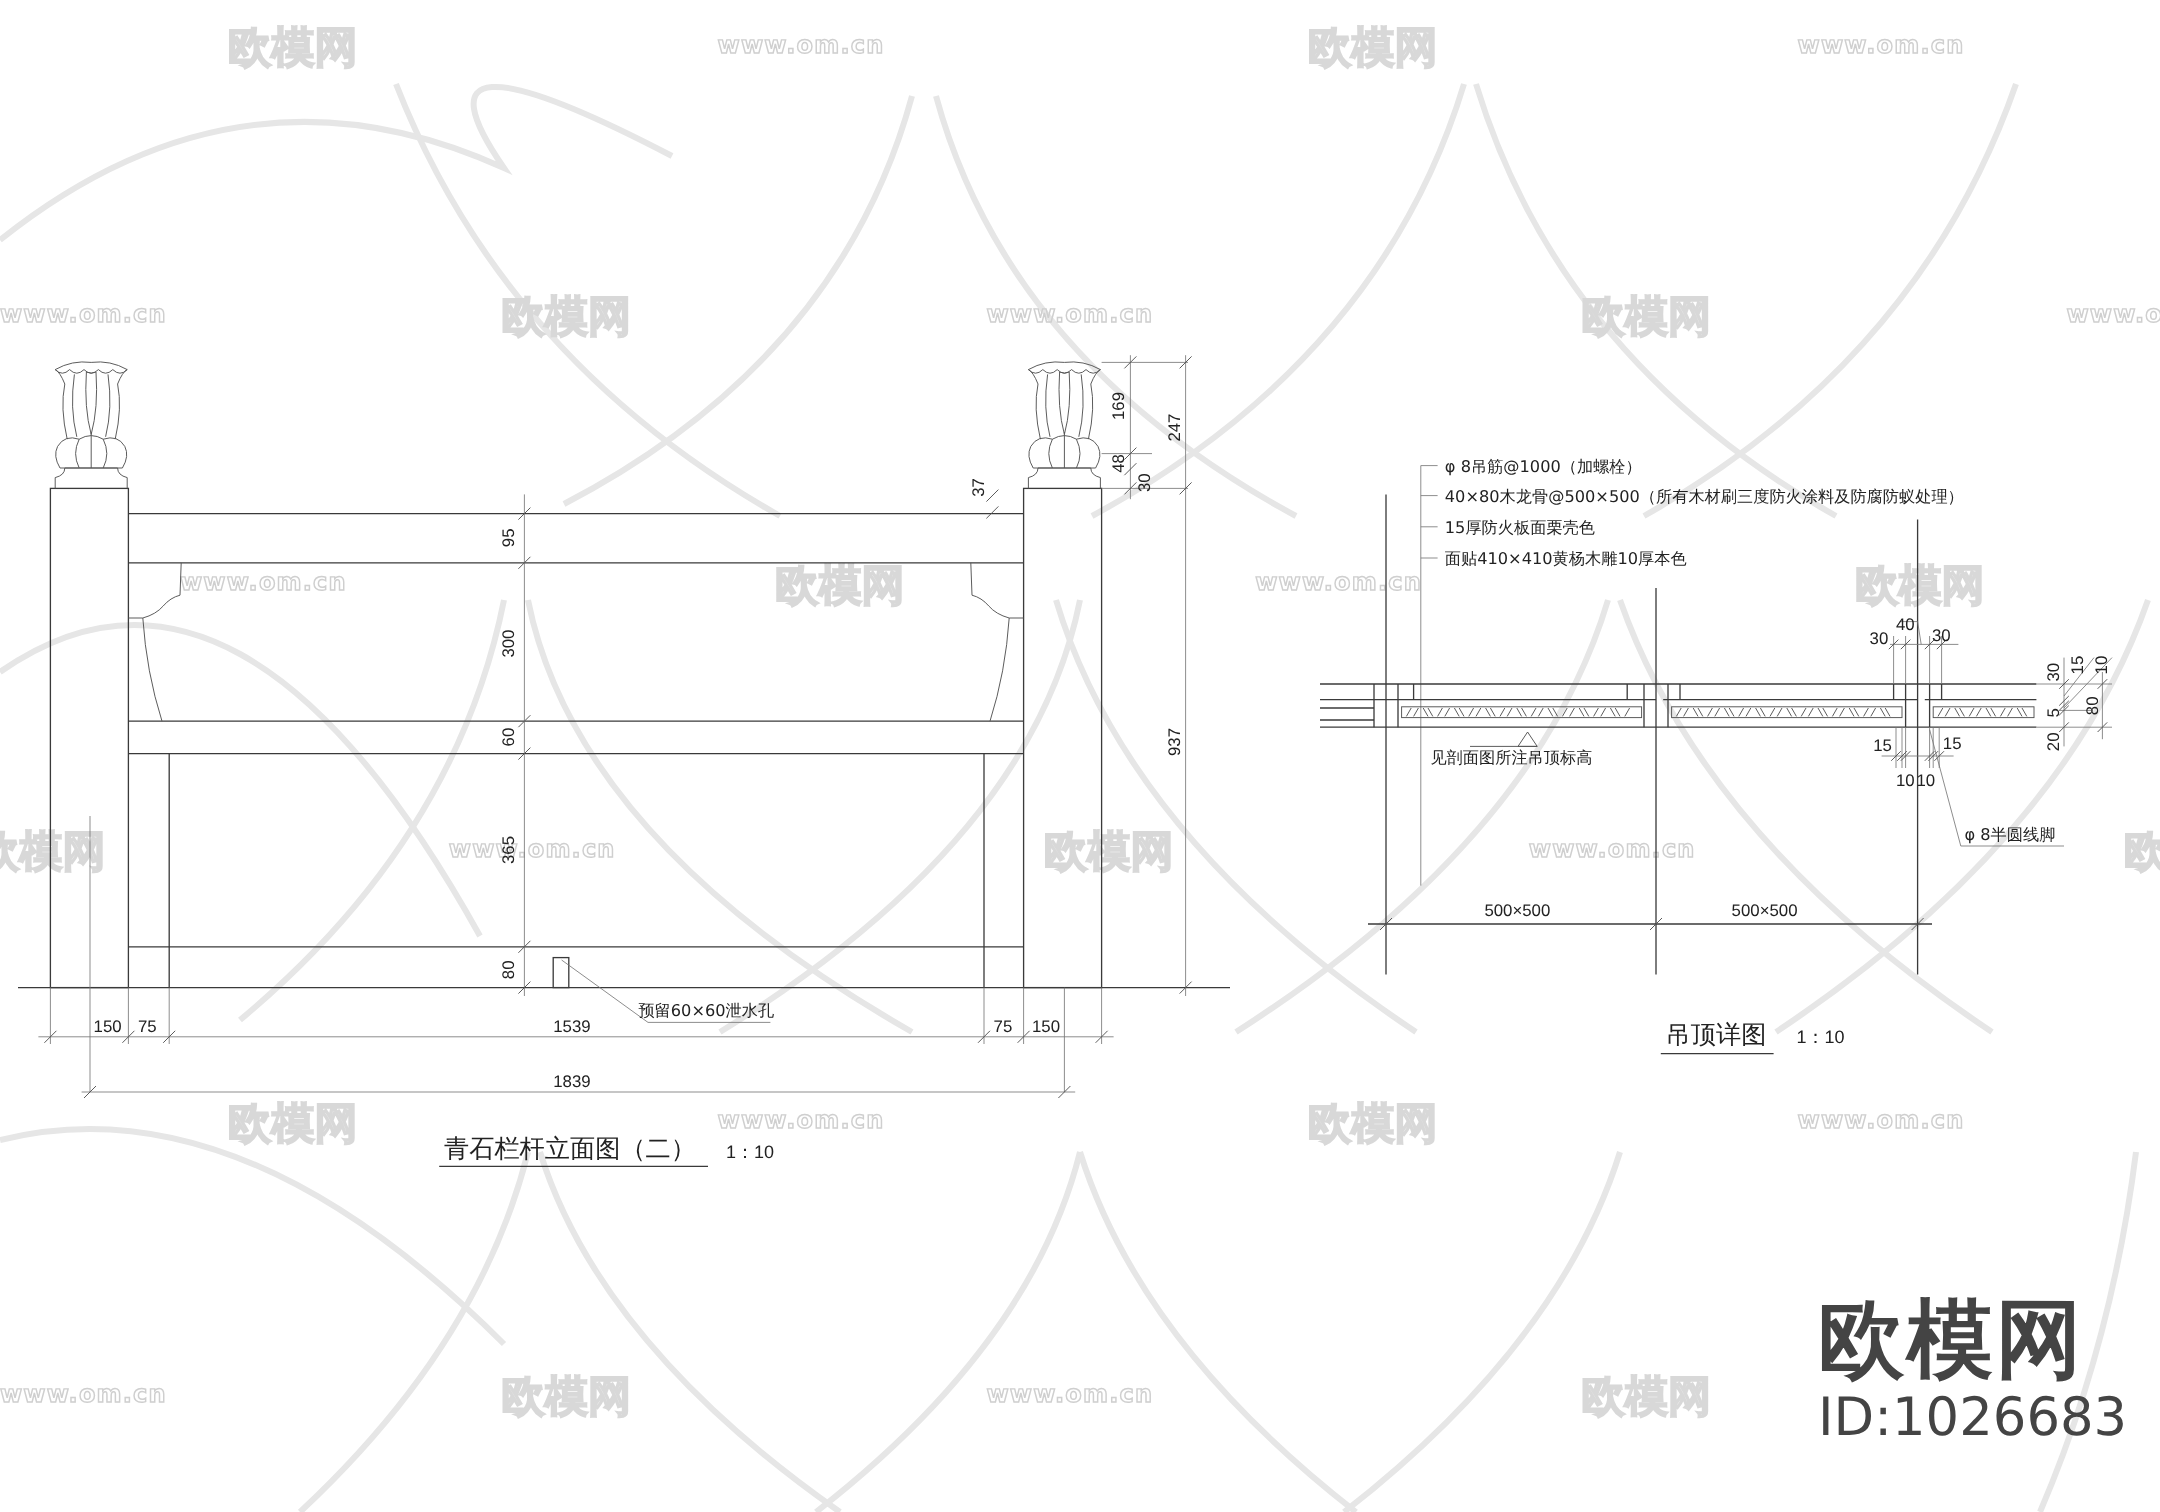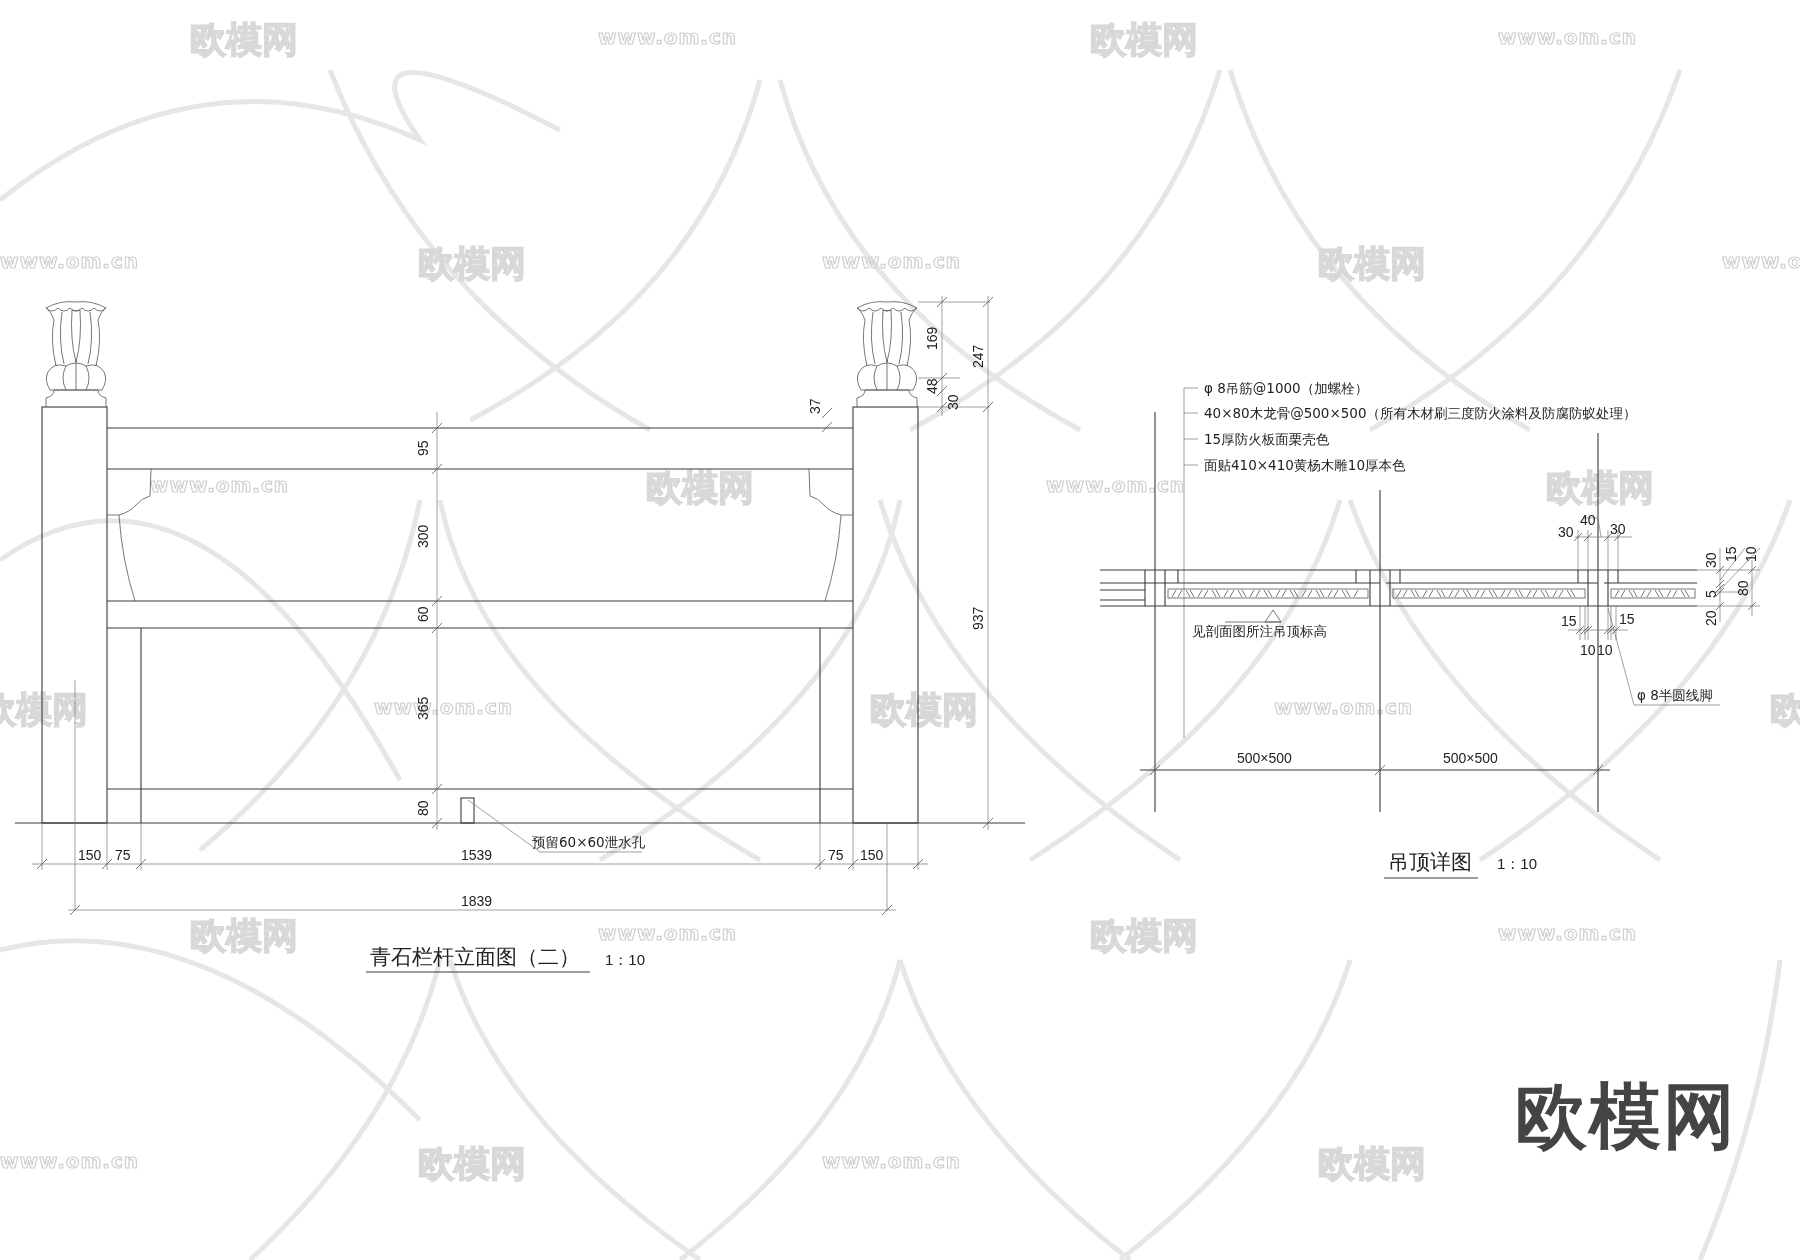--- a/index.html
+++ b/index.html
@@ -329,13 +329,14 @@
     <text class="dim" x="1443" y="763">500×500</text>
 
     <text class="title" x="1388" y="869">吊顶详图</text>
     <line class="ln" x1="1384" y1="878" x2="1478" y2="878"></line>
     <text class="scale" x="1497" y="869">1：10</text>
   </g>
 </svg>
 
 <div class="brand">
   <div class="big">欧模网</div>
+  <div class="id">ID:1026683</div>
 </div>
 
 </body></html>

